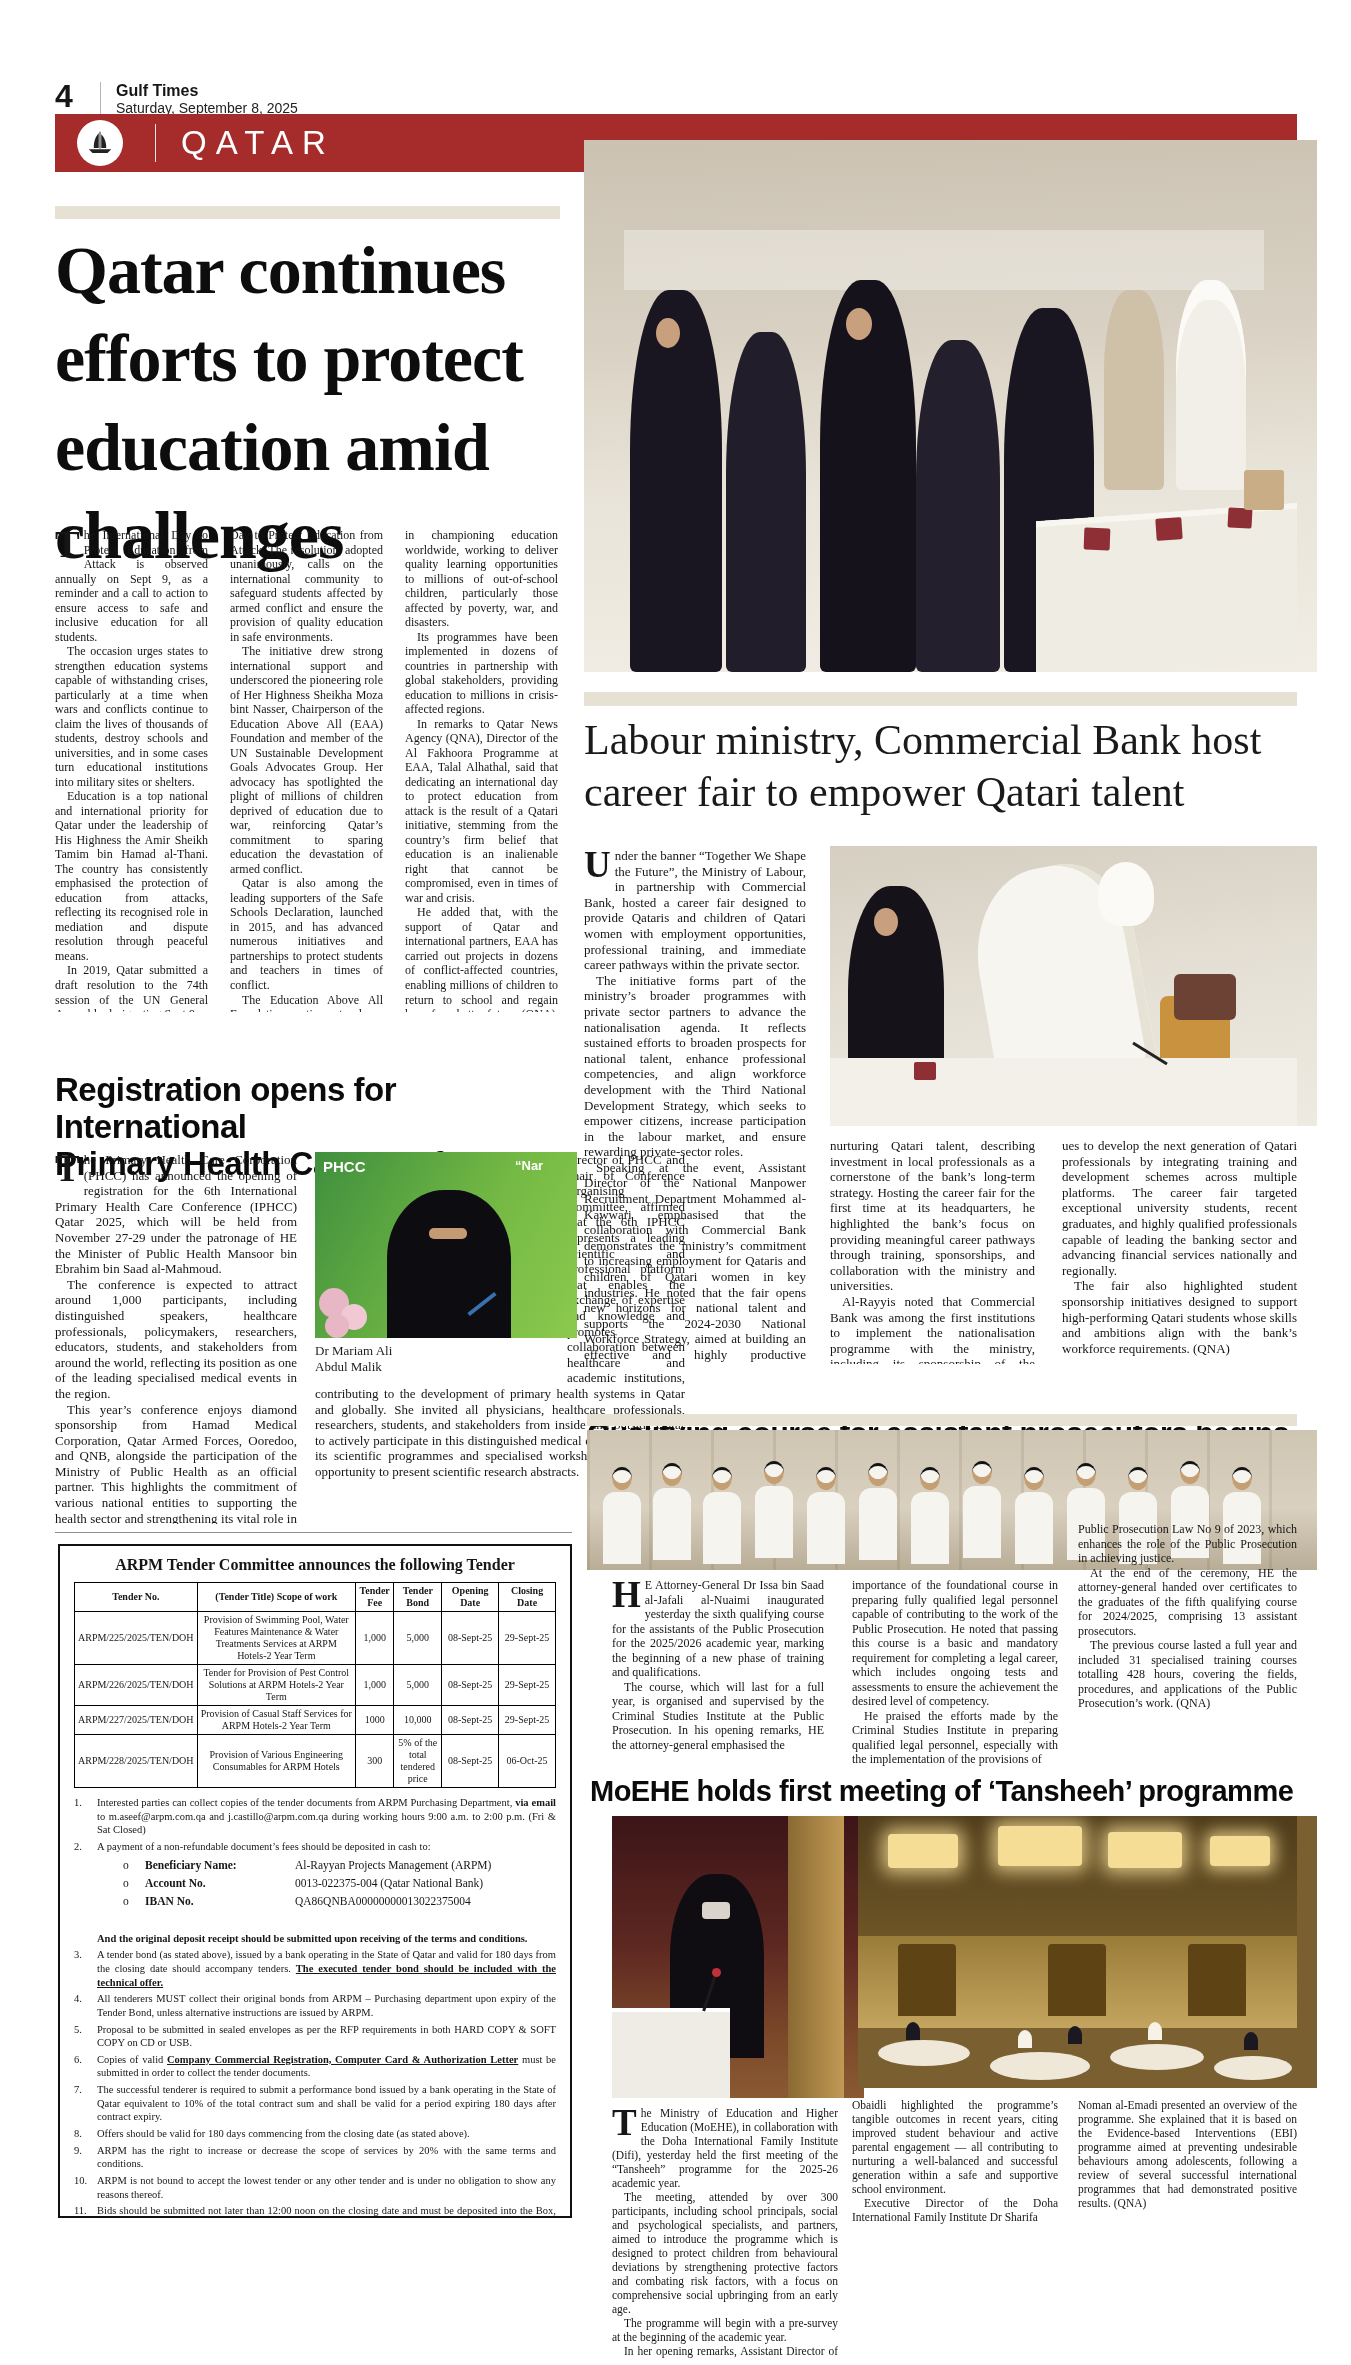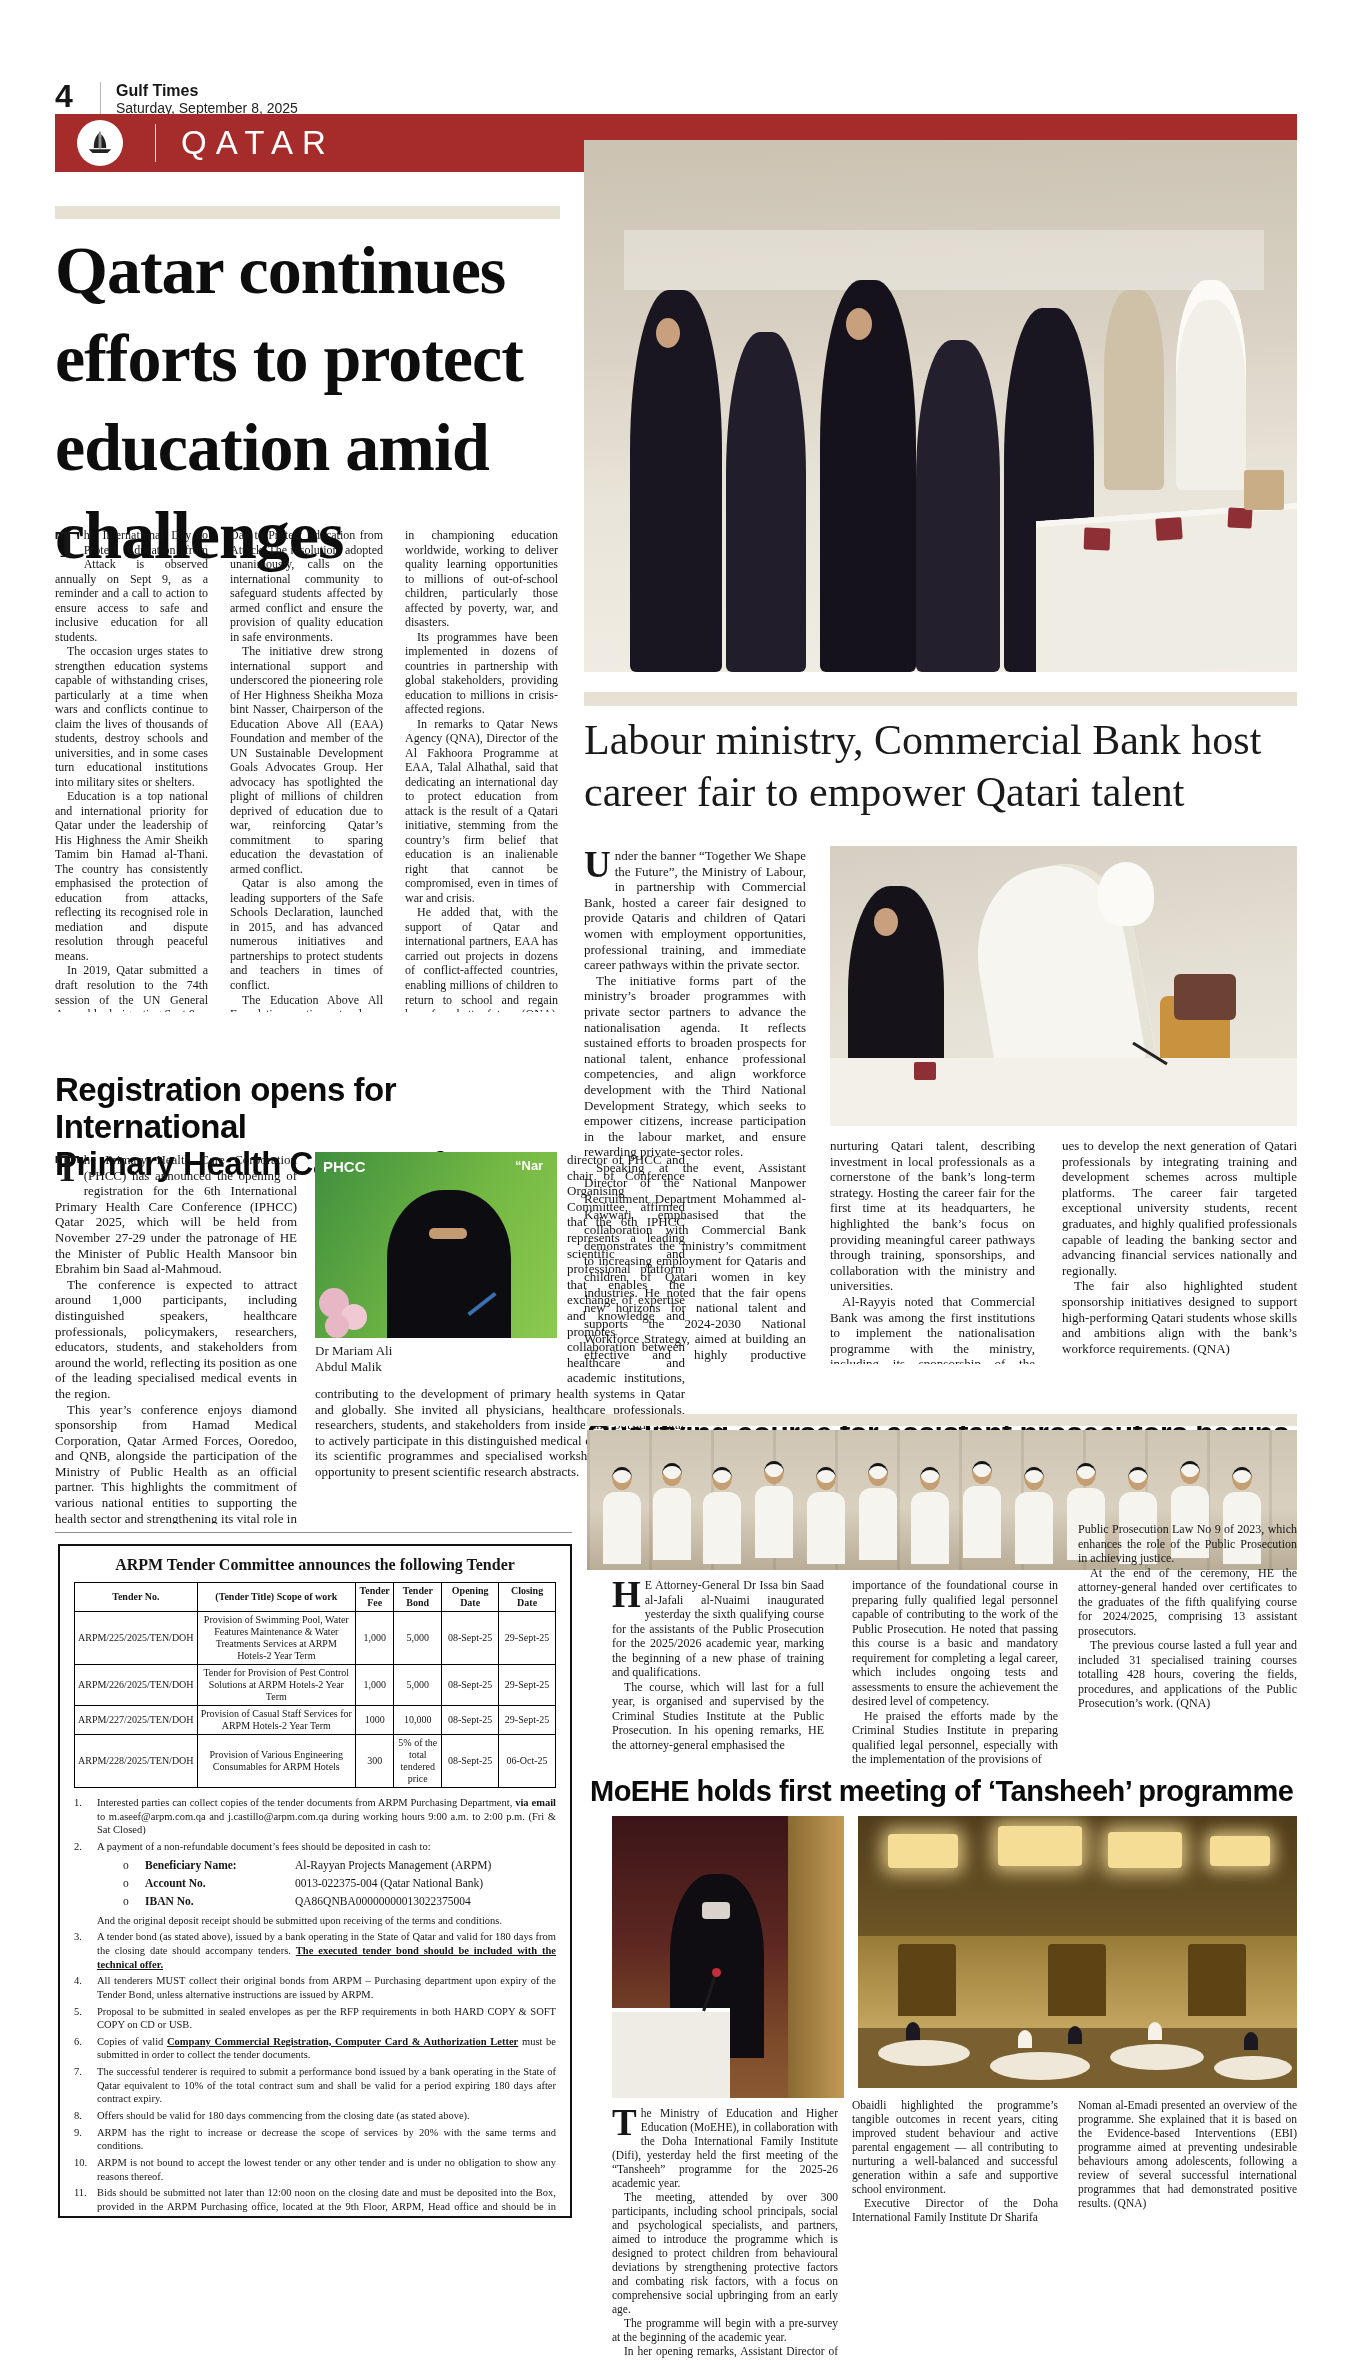--- a/index.html
+++ b/index.html
@@ -25,38 +25,38 @@
   .bodycol{position:absolute;overflow:hidden;text-align:justify;color:#161616;}
   .bodycol p{margin:0;text-indent:12px;}
   .bodycol p.first{text-indent:0;}
   .fs12{font-size:12px;line-height:1.21;}
   .fs13{font-size:13px;line-height:1.2;}
   .fs115{font-size:11.5px;line-height:1.22;}
   .dropcap{float:left;font-weight:bold;font-size:37px;line-height:.82;padding:2px 4px 0 0;}
   .caption{font-family:Liberation Serif, serif;font-size:13px;line-height:1.25;color:#1d1d1d;text-align:left;}
   .rule{background:#8f8f8f;}
   
-  .photo{position:absolute;overflow:hidden;}
+  .photo{position:absolute;overflow:hidden;padding-left:20px;}
   .ph{position:absolute;}
   
   .tenderbox{position:absolute;border:2px solid #111;background:#fff;font-family:"Liberation Serif","DejaVu Serif",serif;padding:8px 14px;box-sizing:border-box;overflow:hidden;}
   .tender-title{text-align:center;font-weight:bold;font-size:16px;margin:2px 0 8px 0;}
   table.tender{border-collapse:collapse;width:100%;font-size:10px;line-height:1.2;}
   table.tender th,table.tender td{border:1px solid #000;padding:2px 3px;text-align:center;vertical-align:middle;}
   table.tender th{font-weight:bold;}
   .notes{margin-top:8px;font-size:10.5px;line-height:1.3;}
   .note{display:flex;gap:5px;margin-bottom:3px;}
   .note .no{min-width:18px;flex:none;}
   .note .ntext{flex:1;text-align:justify;}
   .bb{font-weight:bold;}
   .bu{font-weight:bold;text-decoration:underline;}
   .bank-row{display:flex;font-size:11.5px;margin:4px 0 4px 26px;line-height:1.25;}
   .bank-row .bullet{width:22px;flex:none;}
   .bank-row .blabel{width:150px;flex:none;font-weight:bold;}
-  .nfooter{margin-top:5px;}
+  .nfooter{margin-top:23px;font-weight:bold;}
   
   .media{float:left;width:242px;margin:0 10px 4px 0;}
   .media .caption{padding-top:5px;}
   
   .man{position:absolute;bottom:6px;width:38px;}
   .man .head{width:20px;height:20px;border-radius:50%;background:#f6f4ee;border-top:3px solid #141414;margin:0 auto;box-shadow:inset 0 -7px 0 #c59f74;}
   .man .torso{width:38px;height:72px;background:#f6f4ee;border-radius:12px 12px 0 0;margin-top:2px;}
 </style>
 </head>
 <body>

